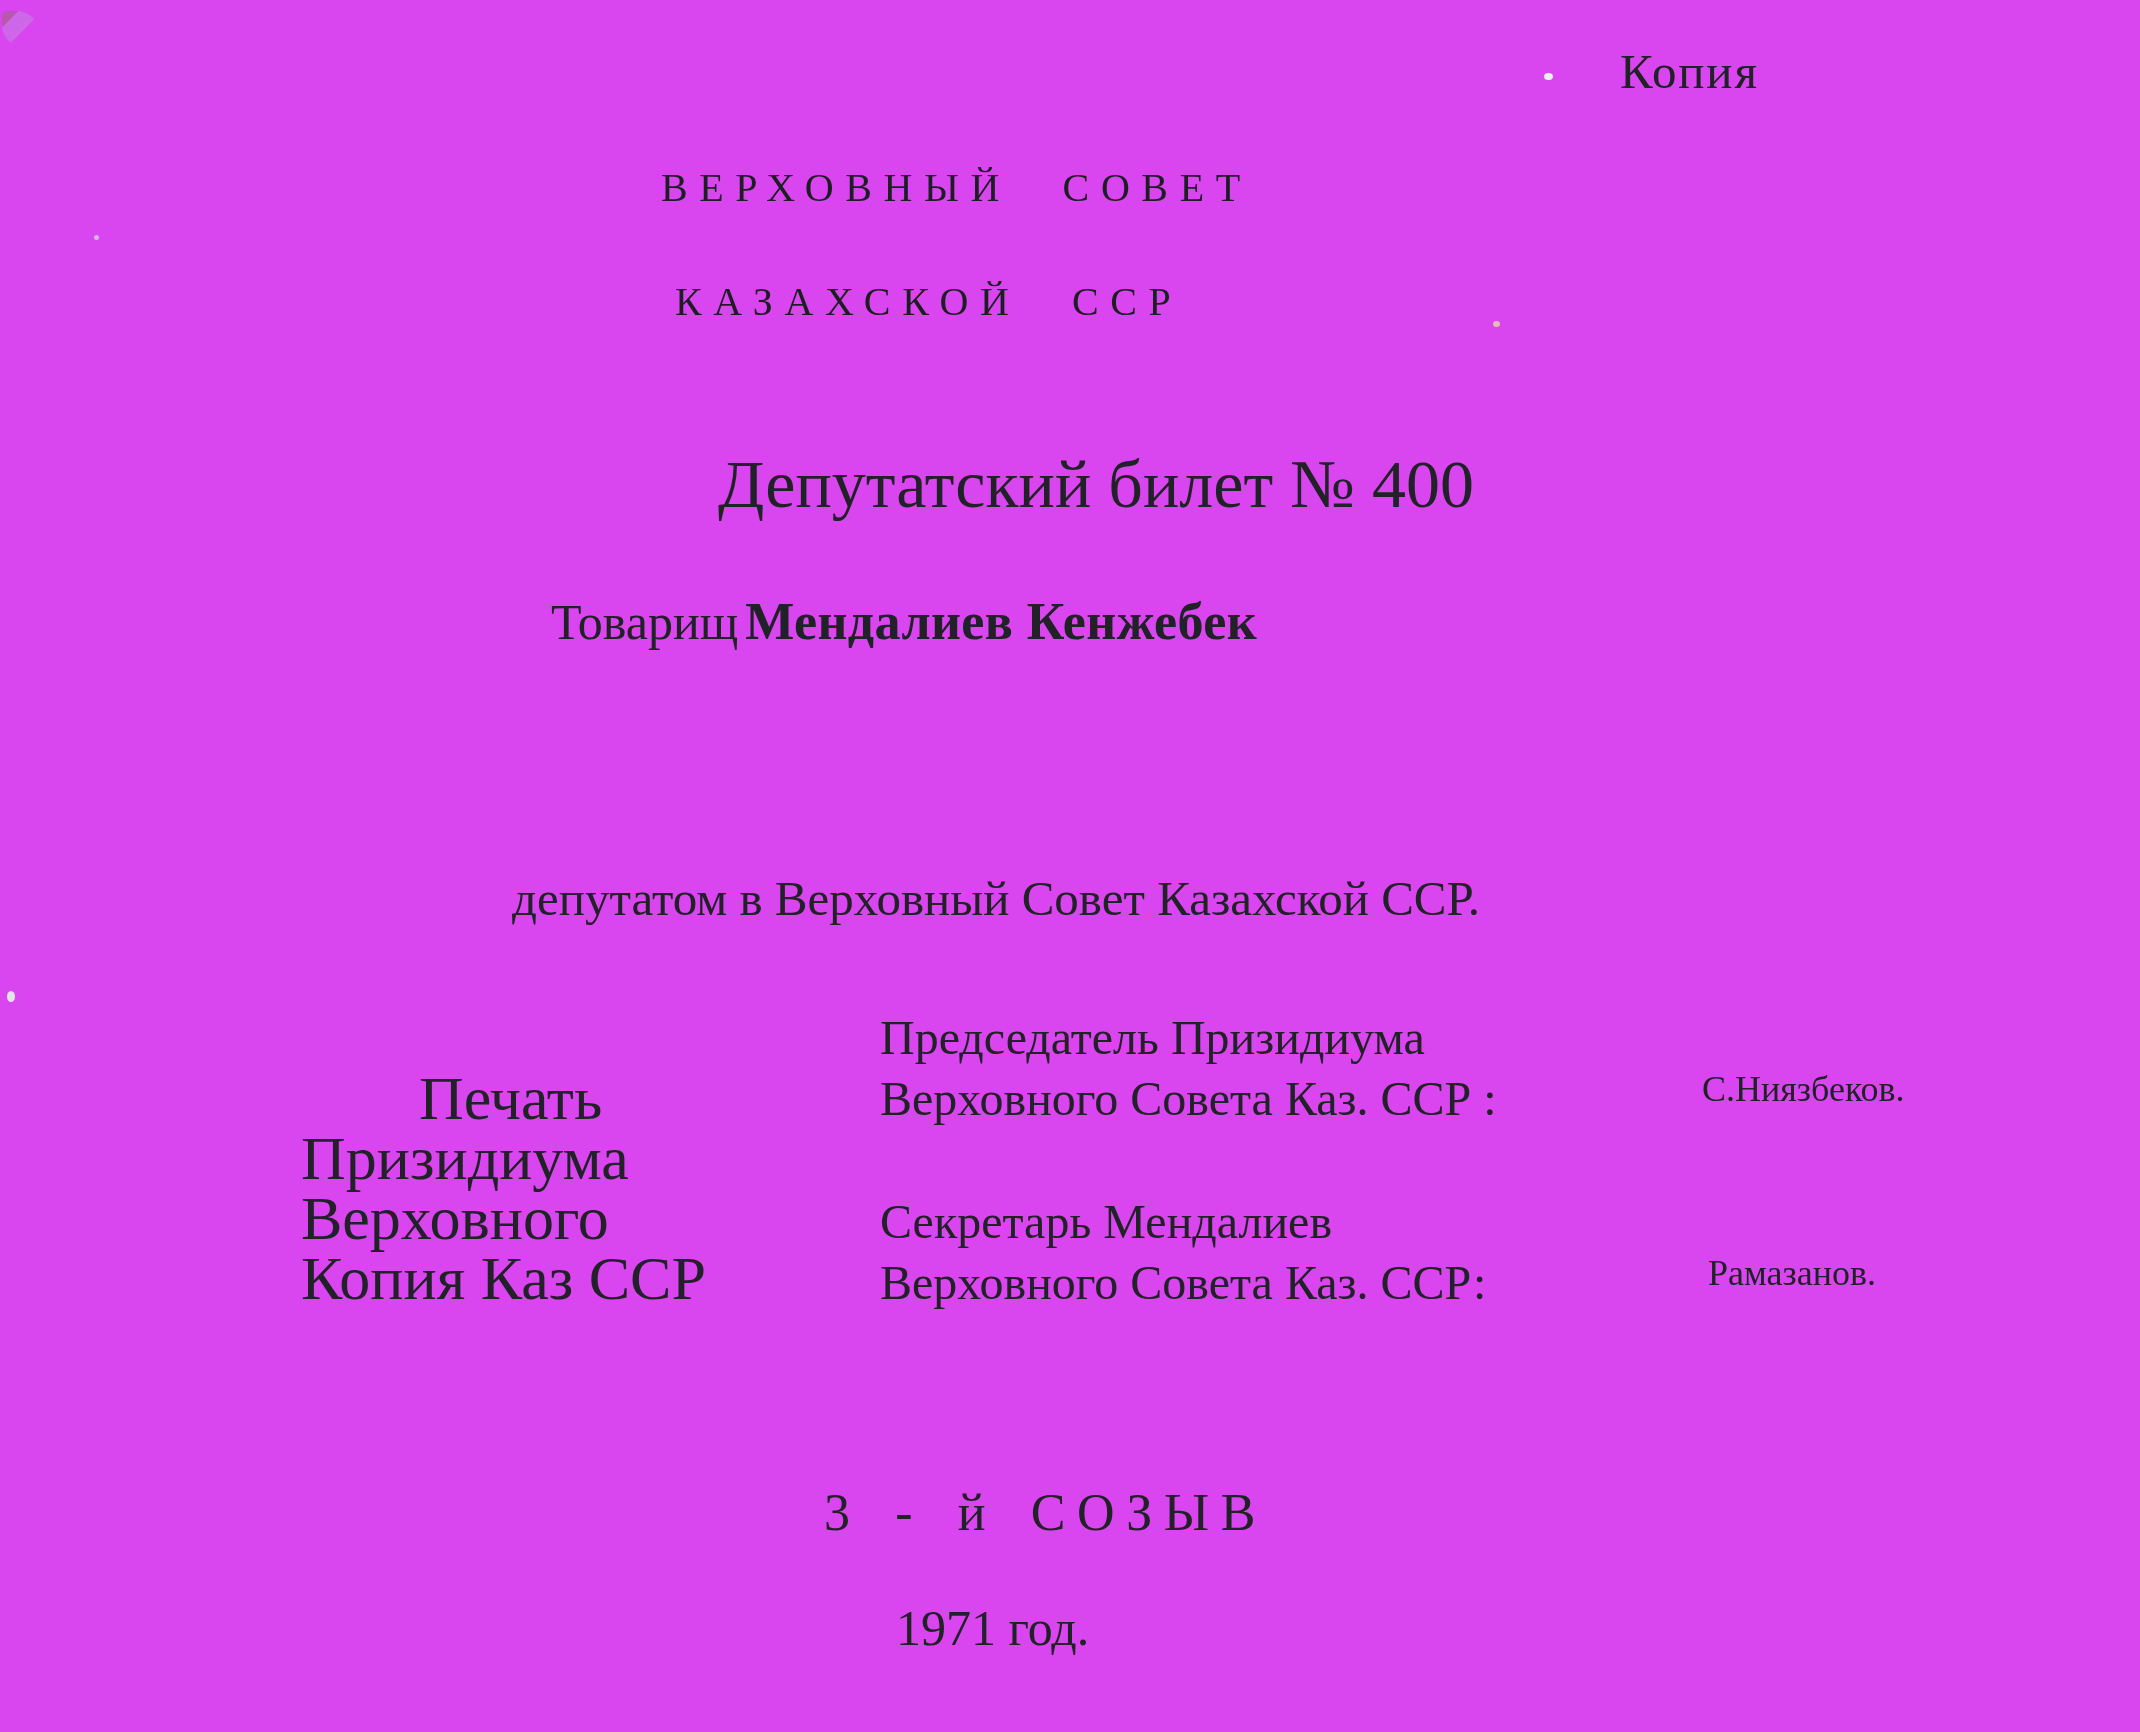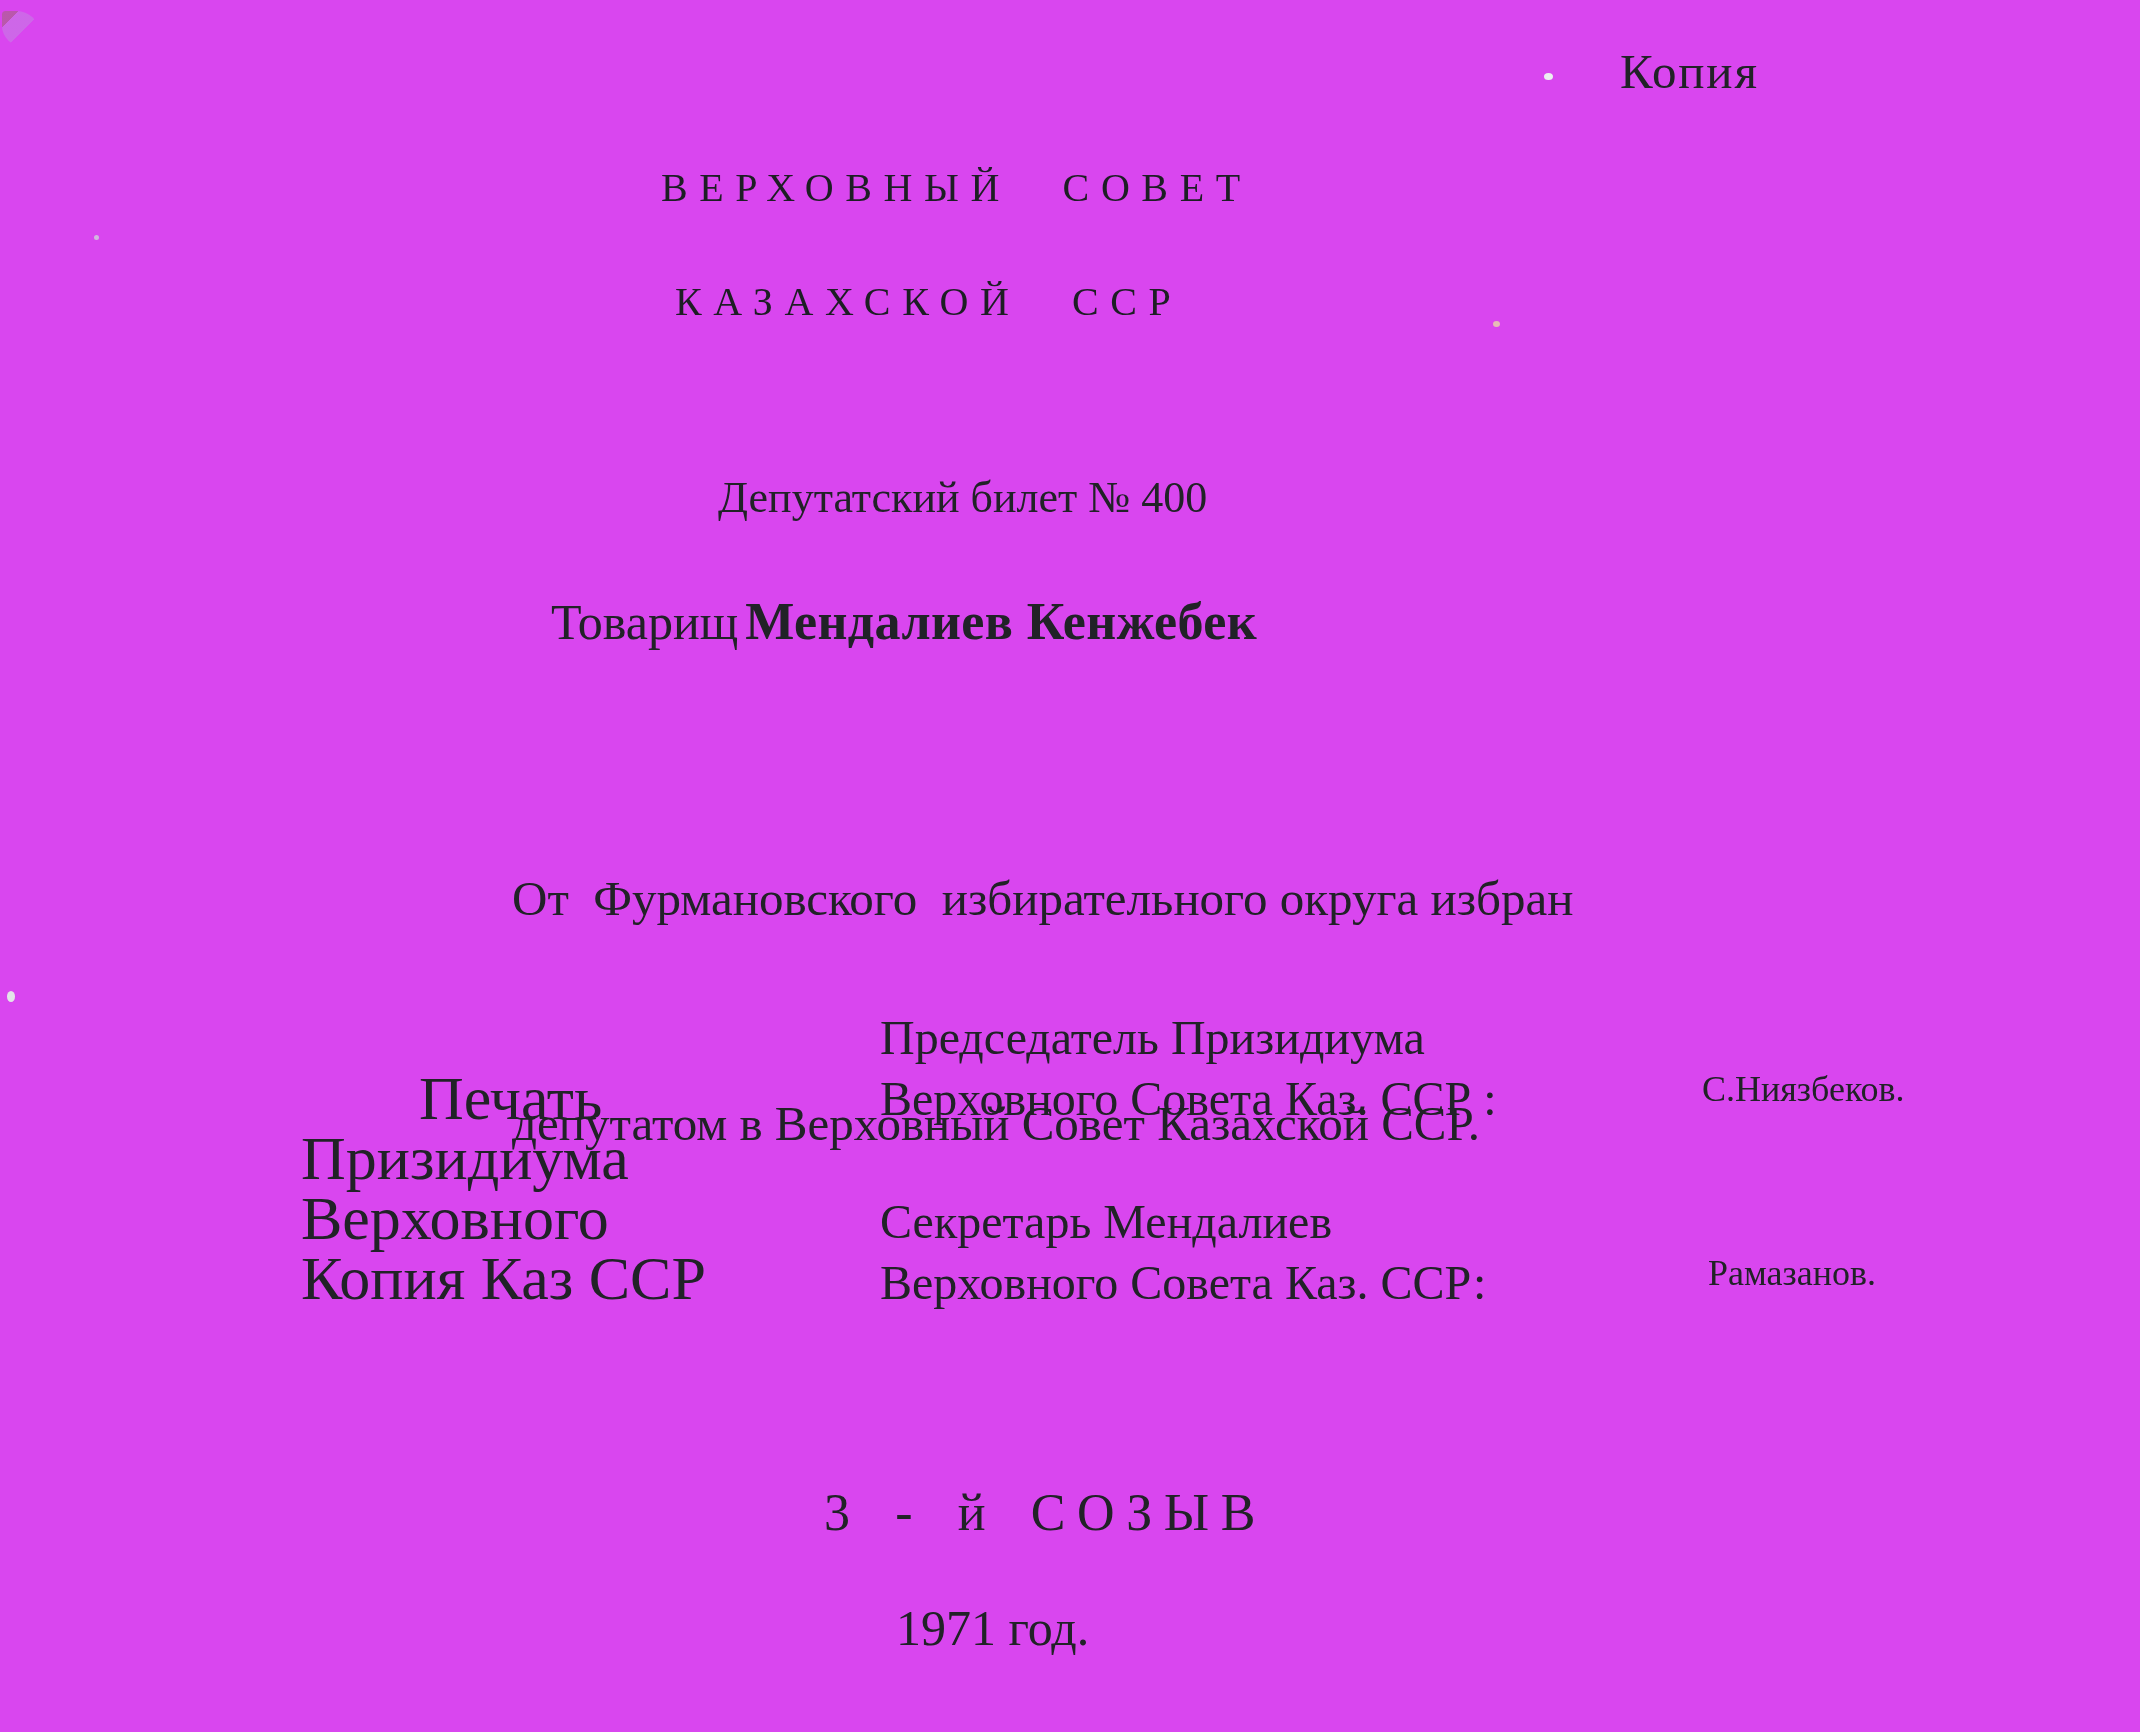--- a/index.html
+++ b/index.html
@@ -29,22 +29,22 @@
     font-size: 40px;
     letter-spacing: 11.6px;
     word-spacing: 30px;
     white-space: nowrap;
     color: #1d1e24;
   }
   .header-line-1 { left: 661px; top: 164px; }
   .header-line-2 { left: 675px; top: 278px; }
 
   .ticket-title {
-    left: 718px; top: 472px;
-    font-size: 44px;
+    left: 718px; top: 445px;
+    font-size: 68px;
     white-space: nowrap;
     font-family: Liberation Serif, serif;
   }
 
   .addressee {
     left: 551px; top: 592px;
     font-size: 50px;
     white-space: nowrap;
   }
   .addressee .name {
@@ -132,21 +132,20 @@
 
   <div class="abs header-line header-line-2">КАЗАХСКОЙ ССР</div>
 
   <div class="abs ticket-title">Депутатский билет № 400</div>
 
   <div class="abs addressee">
     <span>Товарищ</span><span class="name">Мендалиев Кенжебек</span>
   </div>
 
   <div class="abs body-text">
-    <div>От  Фурмановского  избирательного округа избран</div>
     <div>депутатом в Верховный Совет Казахской ССР.</div>
   </div>
 
   <div class="abs seal-note">
     <div class="indent">Печать</div>
     <div>Призидиума</div>
     <div>Верховного</div>
     <div>Копия Каз ССР</div>
   </div>
 

